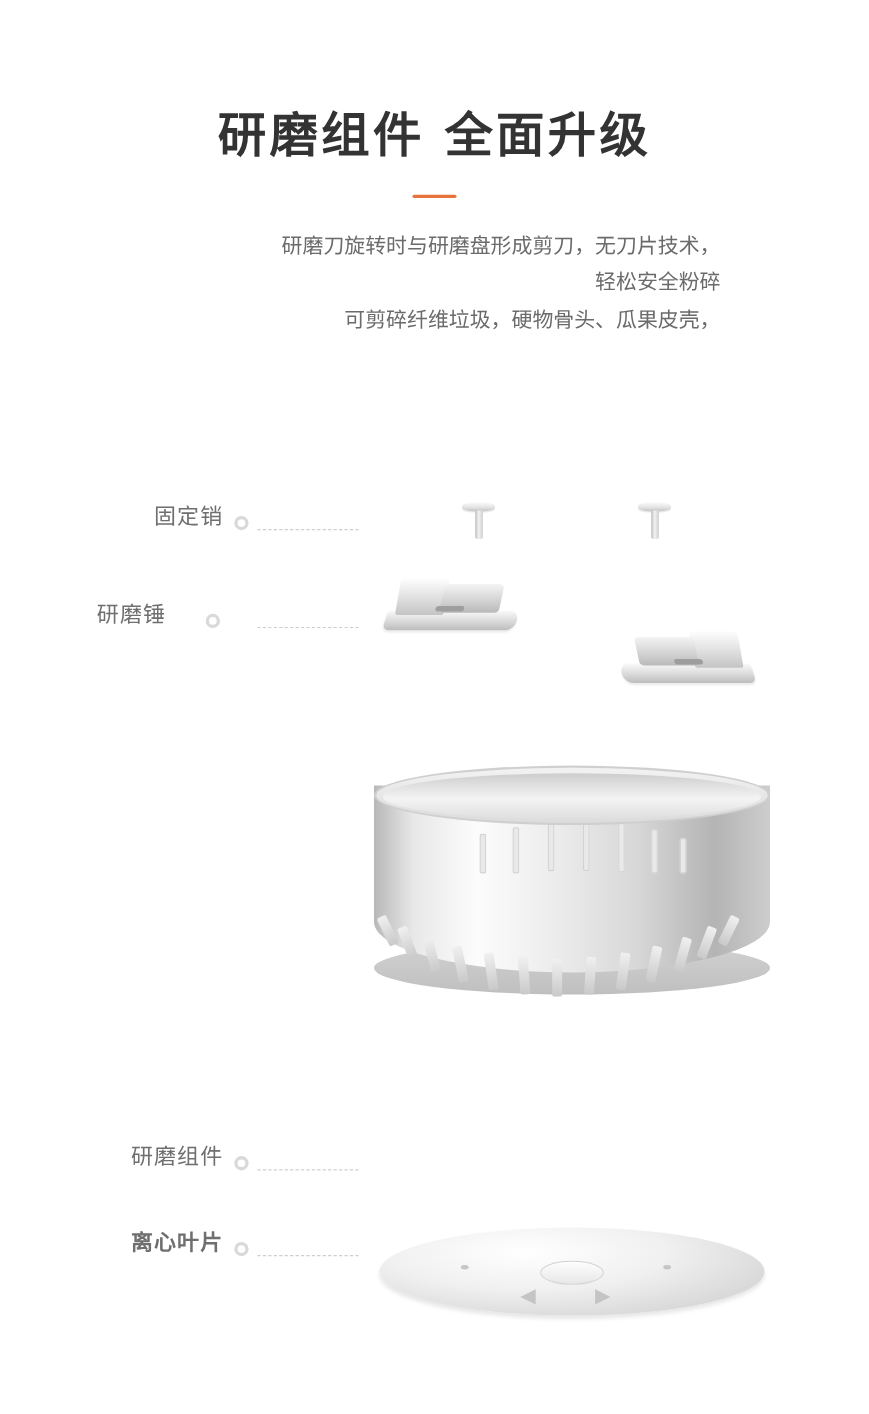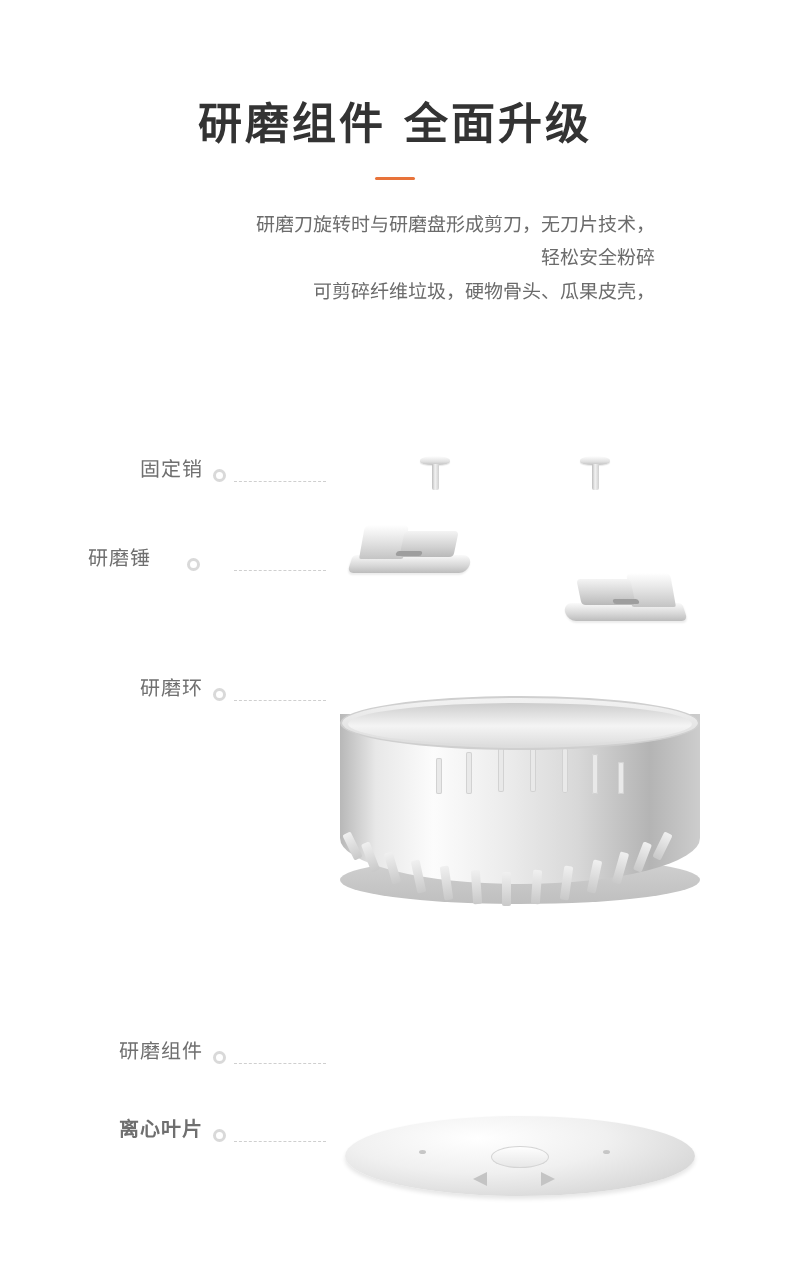--- a/index.html
+++ b/index.html
@@ -217,25 +217,20 @@
     <span class="dot"></span>
     <span class="dash"></span>
   </div>
 
   <div class="label-row" style="left:58px; top:147px; width:268px; justify-content:flex-end;gap:26px;">
     <span class="label-text">研磨锤</span>
     <span class="dot"></span>
     <span class="dash"></span>
   </div>
 
-  <div class="label-row" style="left:58px; top:277px; width:268px; justify-content:flex-end;">
-    <span class="label-text">研磨环</span>
-    <span class="dot"></span>
-    <span class="dash"></span>
-  </div>
 
 
 
   <div class="label-row" style="left:38px; top:640px; width:288px; justify-content:flex-end;">
     <span class="label-text">研磨组件</span>
     <span class="dot"></span>
     <span class="dash"></span>
   </div>
 
   <div class="label-row" style="left:58px; top:718px; width:268px; justify-content:flex-end;font-weight:bold;">

